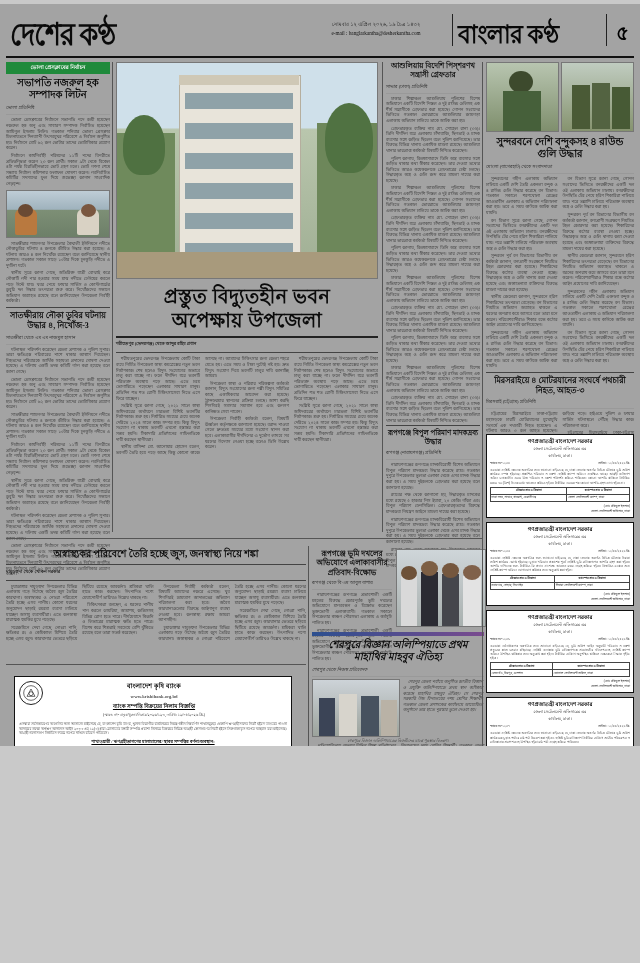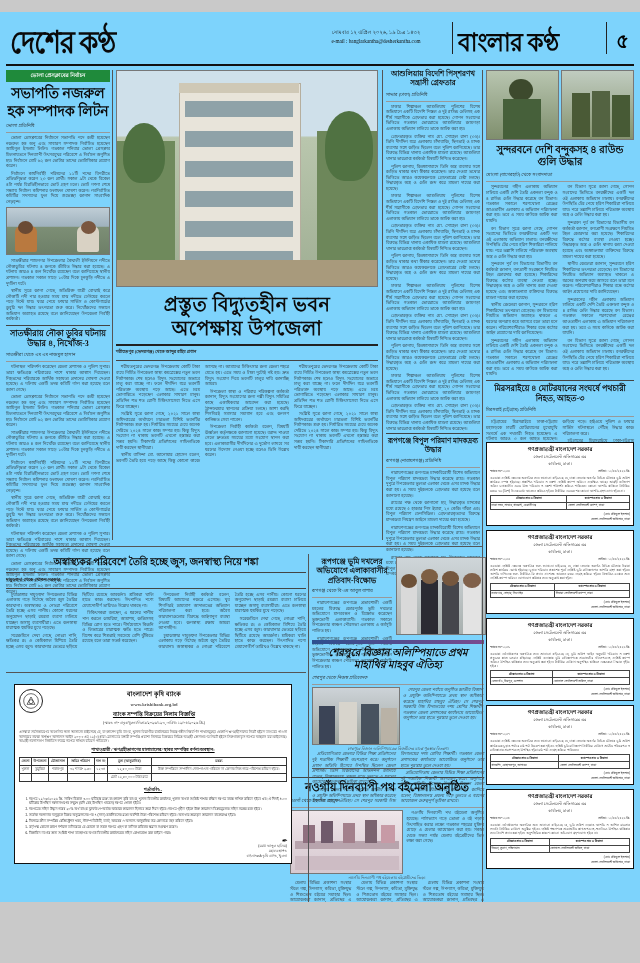--- a/index.html
+++ b/index.html
@@ -1,20 +1,20 @@
 <!DOCTYPE html>
 <html><head>
 <meta charset="utf-8">
 <title>Newspaper Page</title>
 <style>
   html,body{margin:0;padding:0;background:#c9c9c9;}
   body{font-family:"Liberation Serif", serif;}
   .page{
-    width:640px;height:890px;background:#7dd3fc;position:relative;
-    overflow:hidden;margin:12px auto;
+    width:640px;height:742px;background:#a3a3a3;position:relative;
+    overflow:hidden;margin:4px auto;
   }
   
   .masthead{height:52px;position:relative;border-bottom:2px solid #111;margin:0 6px;}
   .mast-left{
     position:absolute;left:4px;top:10px;font-family:"Liberation Serif",serif;
     font-weight:bold;font-size:27px;letter-spacing:-1px;color:#0a0a0a;
     transform:scaleY(1.15);
   }
   .mast-mid{
     position:absolute;left:300px;top:16px;width:140px;text-align:center;
@@ -84,21 +84,21 @@
       <div>e-mail : banglarkantha@desherkantha.com</div>
     </div>
     <div class="mast-divider"></div>
     <div class="mast-right">বাংলার কণ্ঠ</div>
     <div class="mast-divider2"></div>
     <div class="mast-page">৫</div>
   </div>
 
   <div class="col" style="left:6px;top:58px;width:104px;">
     <div class="greenbar">ভোলা প্রেসক্লাবের নির্বাচন</div>
-    <div class="hl" style="font-size:14px;margin-top:3px;text-align:center;">
+    <div class="hl" style="font-size:10px;margin-top:3px;text-align:center;">
       <span>সভাপতি নজরুল হক সম্পাদক লিটন</span>
     </div>
     <div class="byline">ভোলা প্রতিনিধি</div>
     <div class="body">
       <p>ভোলা প্রেসক্লাবের নির্বাচনে সভাপতি পদে জয়ী হয়েছেন নজরুল হক অনু এবং সাধারণ সম্পাদক নির্বাচিত হয়েছেন আমিনুল ইসলাম লিটন। গতকাল শনিবার ভোলা প্রেসক্লাব মিলনায়তনে দিনব্যাপী উৎসবমুখর পরিবেশে এ নির্বাচন অনুষ্ঠিত হয়। নির্বাচনে মোট ৬২ জন ভোটার তাদের ভোটাধিকার প্রয়োগ করেন।</p>
       <p>নির্বাচনে কার্যনির্বাহী পরিষদের ১১টি পদের বিপরীতে প্রতিদ্বন্দ্বিতা করেন ২৩ জন প্রার্থী। সকাল ৯টা থেকে বিকেল ৪টা পর্যন্ত বিরতিহীনভাবে ভোট গ্রহণ চলে। ভোট গণনা শেষে সন্ধ্যায় নির্বাচন কমিশনার ফলাফল ঘোষণা করেন। নবনির্বাচিত কমিটির সদস্যদের ফুল দিয়ে শুভেচ্ছা জানান সাংবাদিক নেতৃবৃন্দ।</p>
     </div>
     <div class="photo" style="height:46px;margin:3px 0;background:
         linear-gradient(180deg,#bfcdd6 0%,#9fb2bd 40%,#7d8f76 41%,#6d7f68 100%);">
       <div style="position:absolute;left:8px;bottom:2px;width:22px;height:26px;background:#b9793f;border-radius:6px 6px 2px 2px;"></div>

